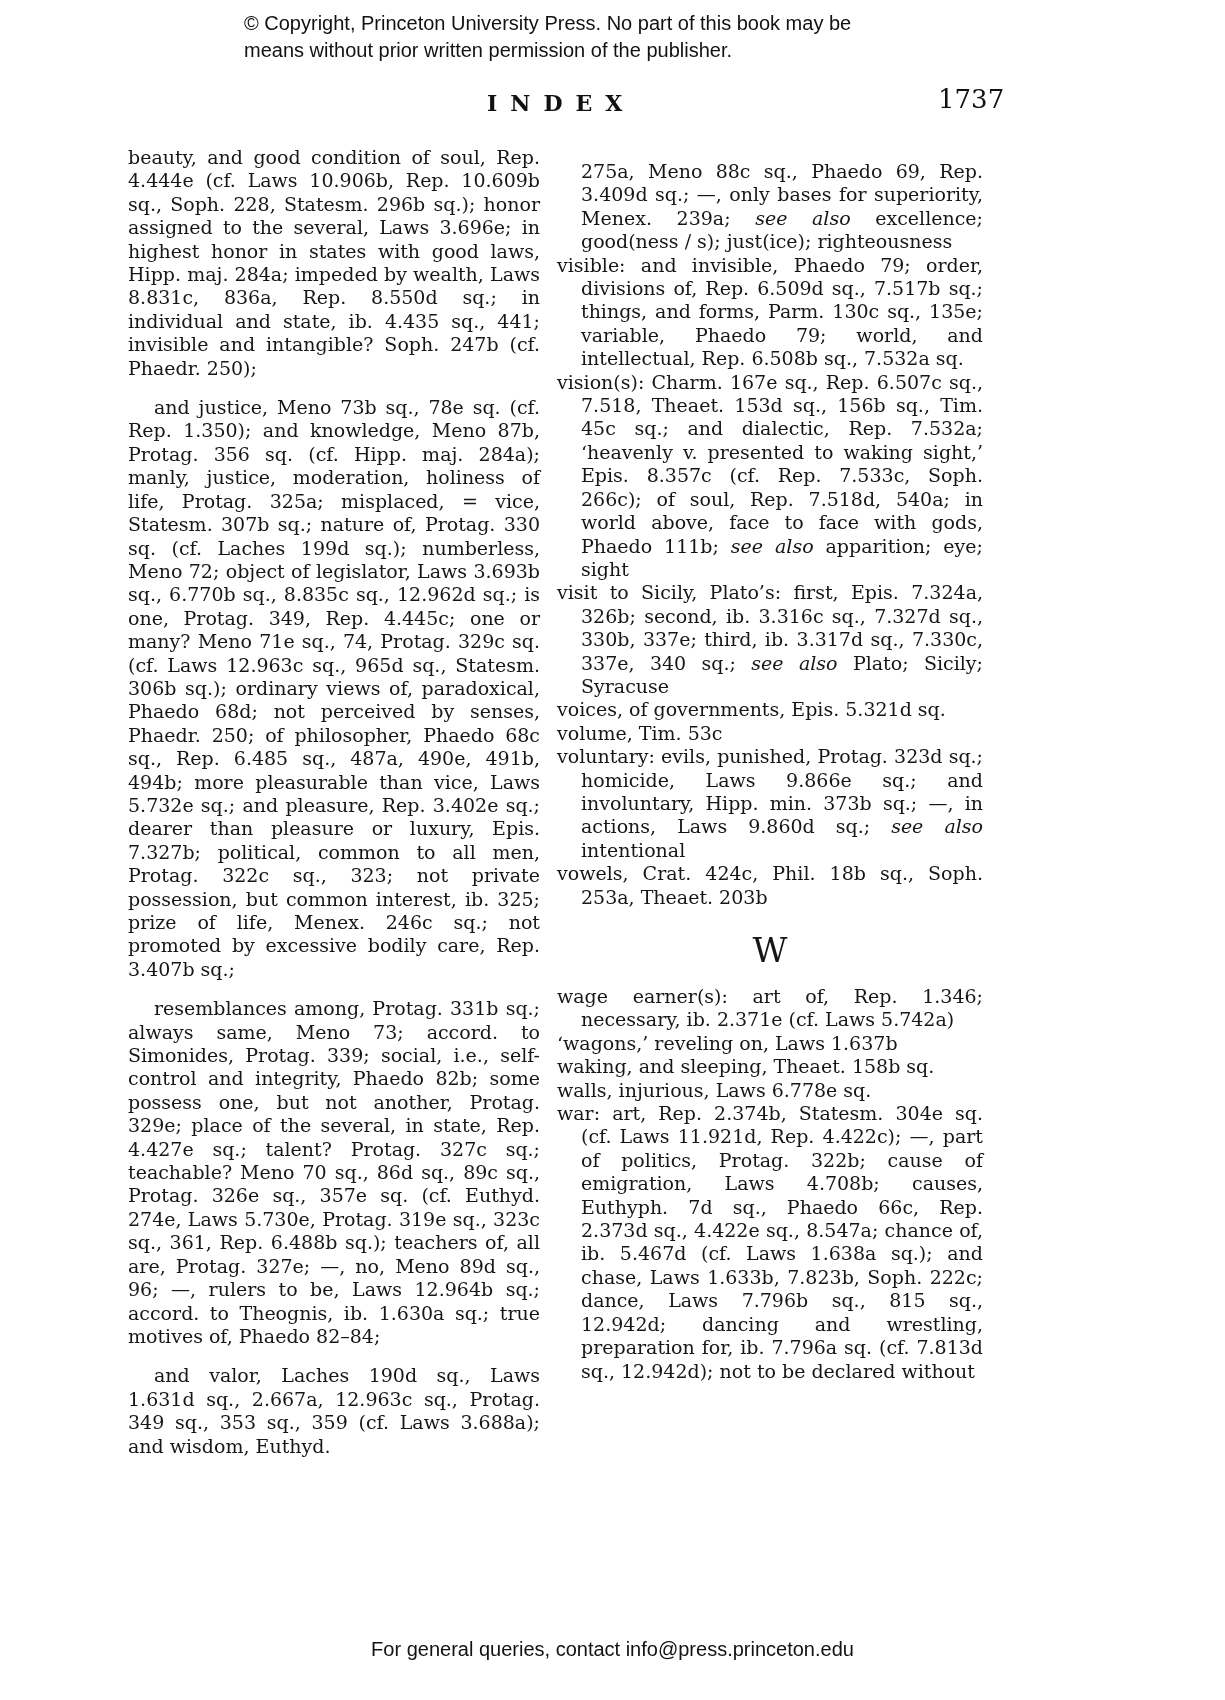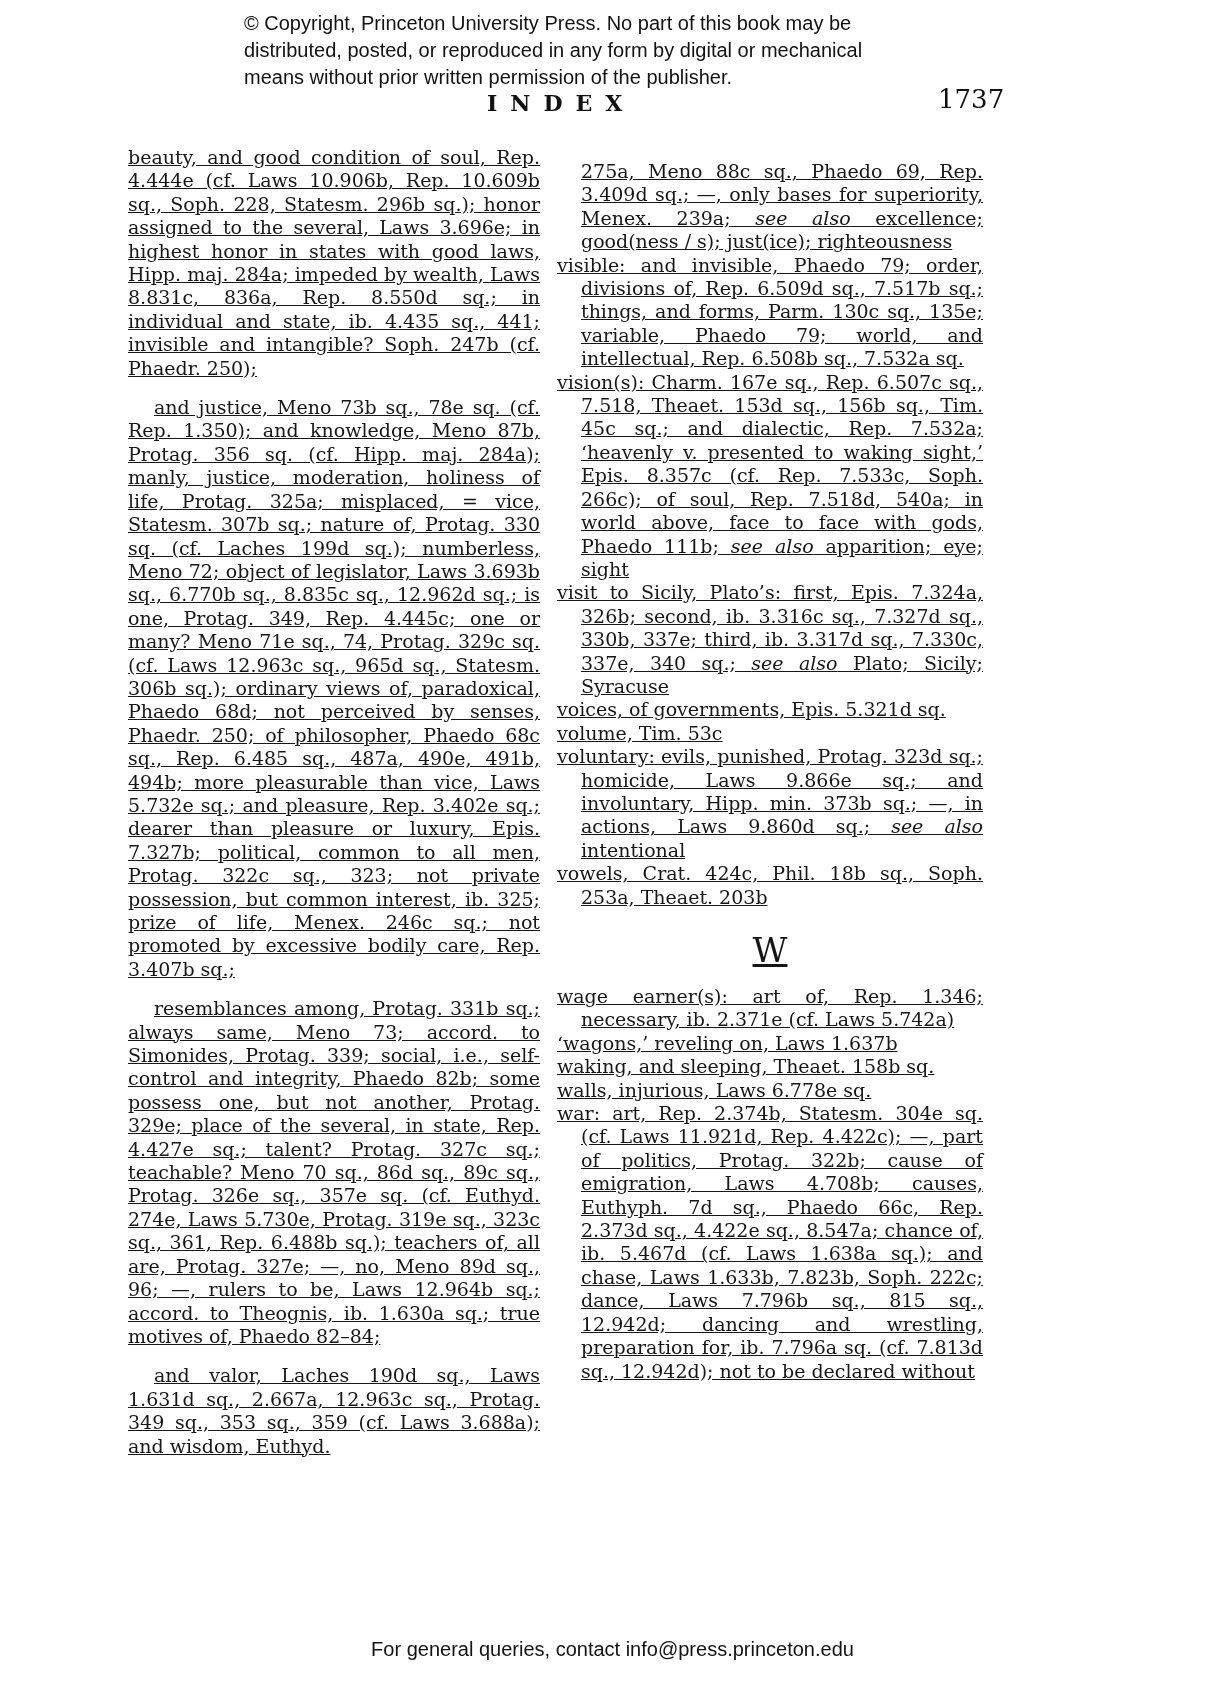--- a/index.html
+++ b/index.html
@@ -40,21 +40,20 @@
     font-size: 26px;
     color: #111;
   }
   .columns {
     position: absolute;
     left: 128px;
     top: 146px;
     width: 880px;
     display: flex;
     gap: 17px;
-    text-decoration: underline;
   }
   .col {
     font-size: 19px;
     line-height: 23.4px;
     text-align: justify;
   }
   .col-left  { width: 412px; }
   .col-right { width: 426px; }
   .col p { margin: 0; padding: 0; }
   p.continuation { text-indent: 0; }
@@ -79,21 +78,20 @@
     font-family: "Liberation Sans", sans-serif;
     font-size: 20px;
     color: #121212;
   }
 </style>
 </head>
 <body>
 
 <div class="copyright">
   <div>© Copyright, Princeton University Press. No part of this book may be</div>
-  <div>distributed, posted, or reproduced in any form by digital or mechanical</div>
   <div>means without prior written permission of the publisher.</div>
 </div>
 
 <div class="index-title">INDEX</div>
 <div class="page-number">1737</div>
 
 <div class="columns">
   <div class="col col-left" id="col-left">
       <p class="continuation"><span>beauty, and good condition of soul, Rep. 4.444e (cf. Laws 10.906b, Rep. 10.609b sq., Soph. 228, Statesm. 296b sq.); honor assigned to the several, Laws 3.696e; in highest honor in states with good laws, Hipp. maj. 284a; impeded by wealth, Laws 8.831c, 836a, Rep. 8.550d sq.; in individual and state, ib. 4.435 sq., 441; invisible and intangible? Soph. 247b (cf. Phaedr. 250);</span></p>
       <p class="indented"><span>and justice, Meno 73b sq., 78e sq. (cf. Rep. 1.350); and knowledge, Meno 87b, Protag. 356 sq. (cf. Hipp. maj. 284a); manly, justice, moderation, holiness of life, Protag. 325a; misplaced, = vice, Statesm. 307b sq.; nature of, Protag. 330 sq. (cf. Laches 199d sq.); numberless, Meno 72; object of legislator, Laws 3.693b sq., 6.770b sq., 8.835c sq., 12.962d sq.; is one, Protag. 349, Rep. 4.445c; one or many? Meno 71e sq., 74, Protag. 329c sq. (cf. Laws 12.963c sq., 965d sq., Statesm. 306b sq.); ordinary views of, paradoxical, Phaedo 68d; not perceived by senses, Phaedr. 250; of philosopher, Phaedo 68c sq., Rep. 6.485 sq., 487a, 490e, 491b, 494b; more pleasurable than vice, Laws 5.732e sq.; and pleasure, Rep. 3.402e sq.; dearer than pleasure or luxury, Epis. 7.327b; political, common to all men, Protag. 322c sq., 323; not private possession, but common interest, ib. 325; prize of life, Menex. 246c sq.; not promoted by excessive bodily care, Rep. 3.407b sq.;</span></p>

